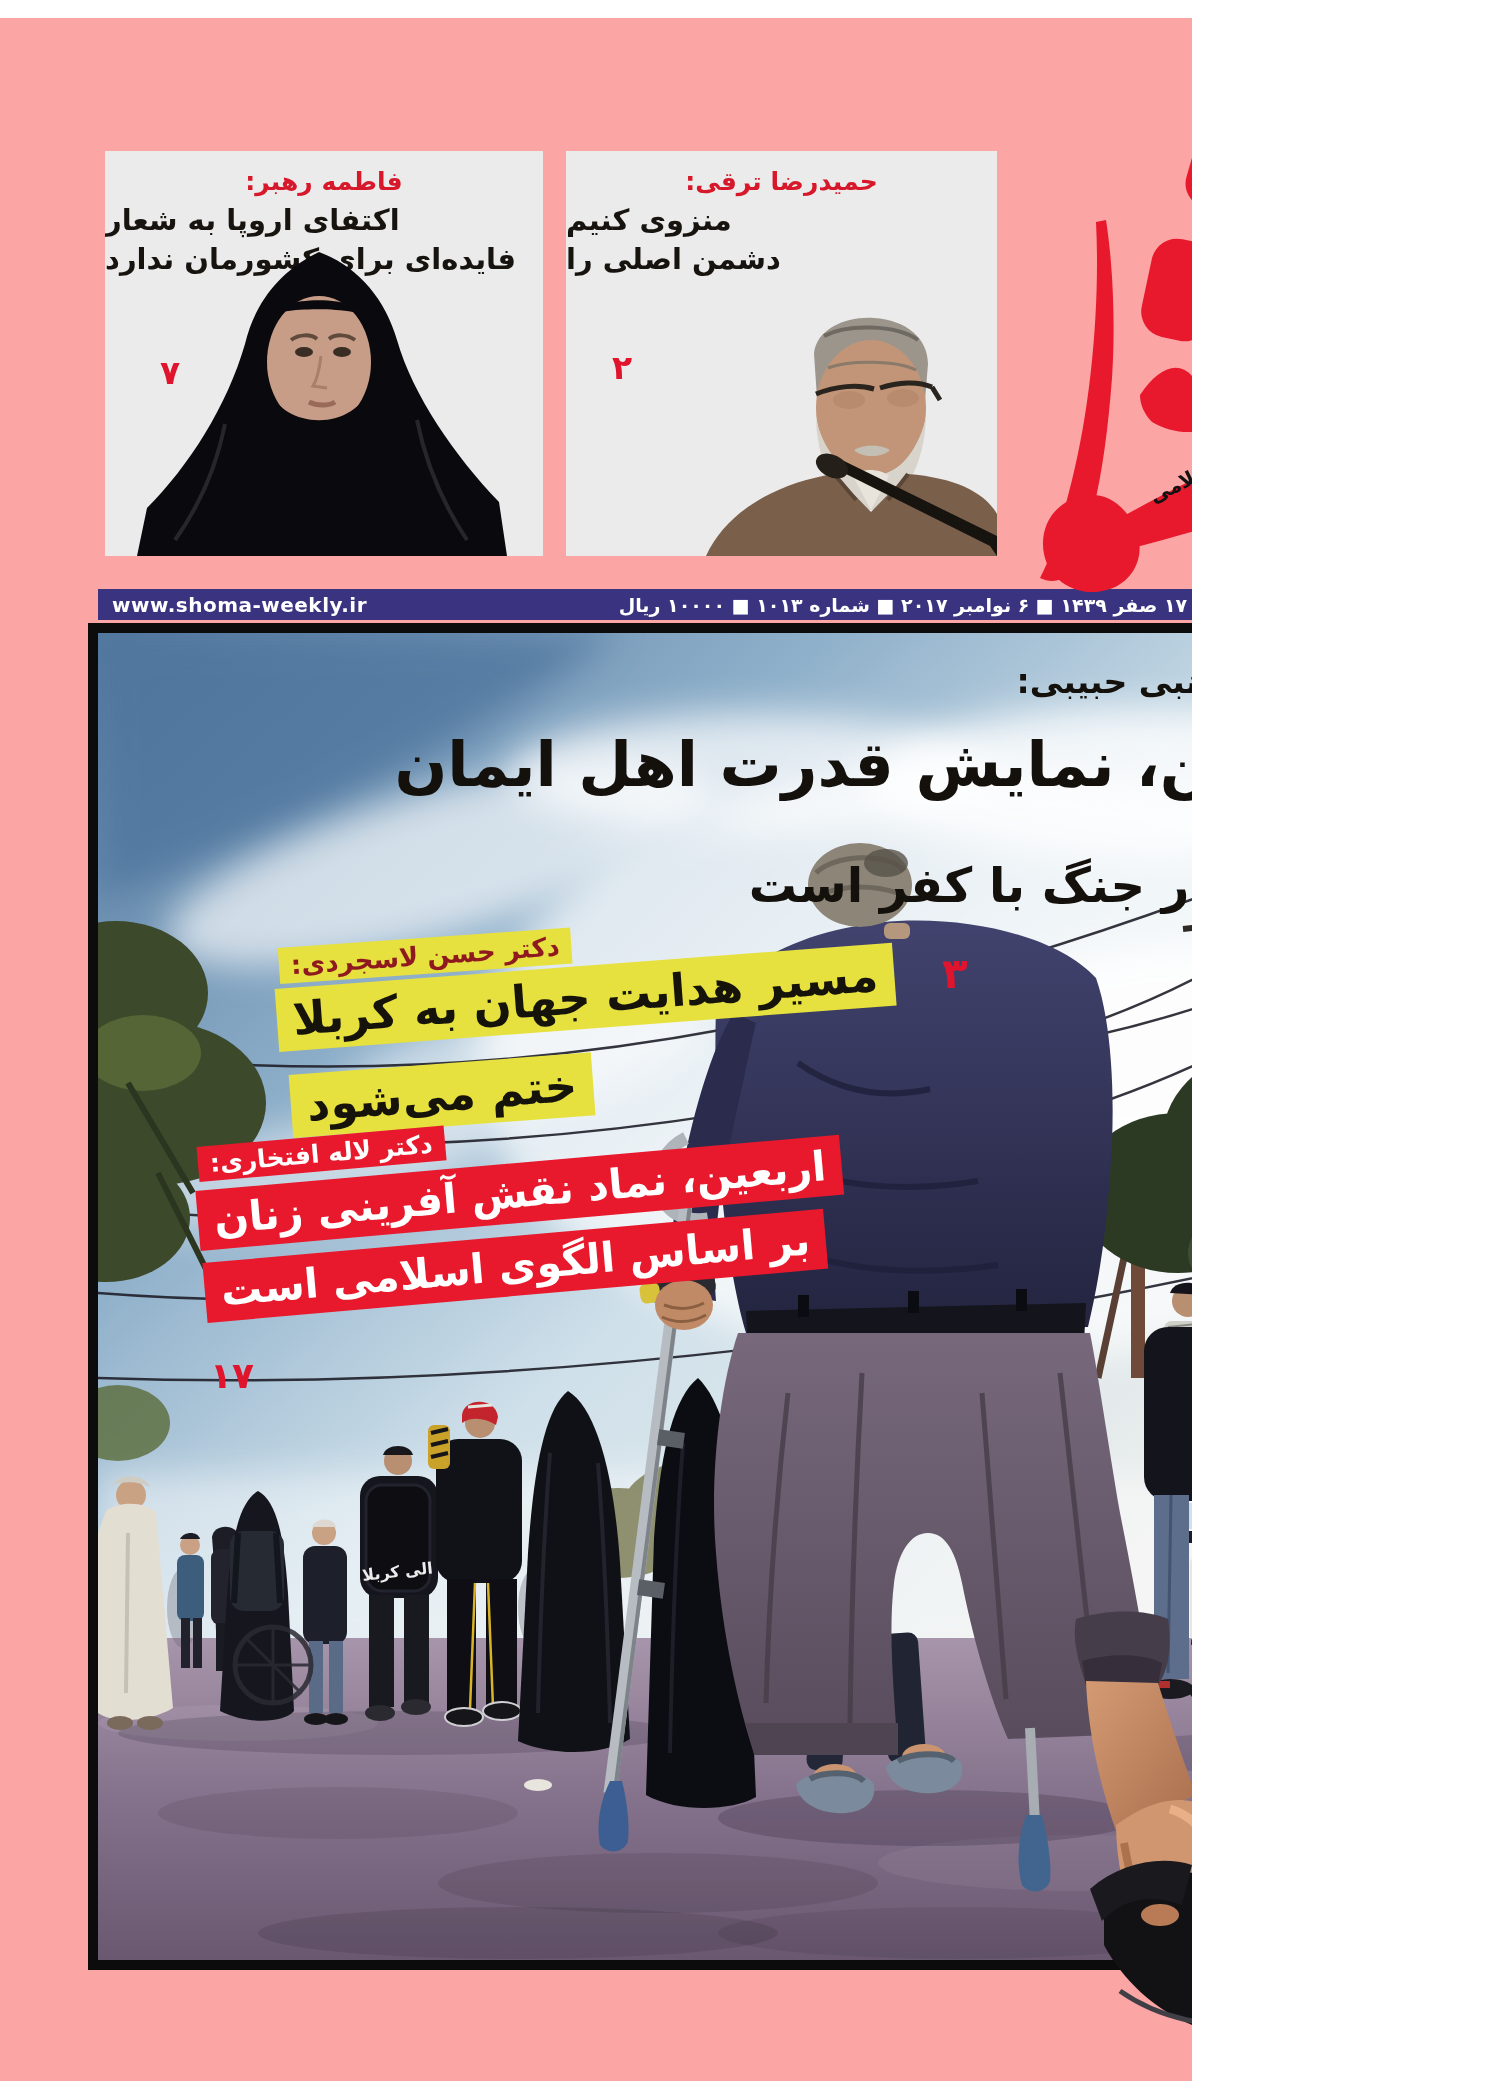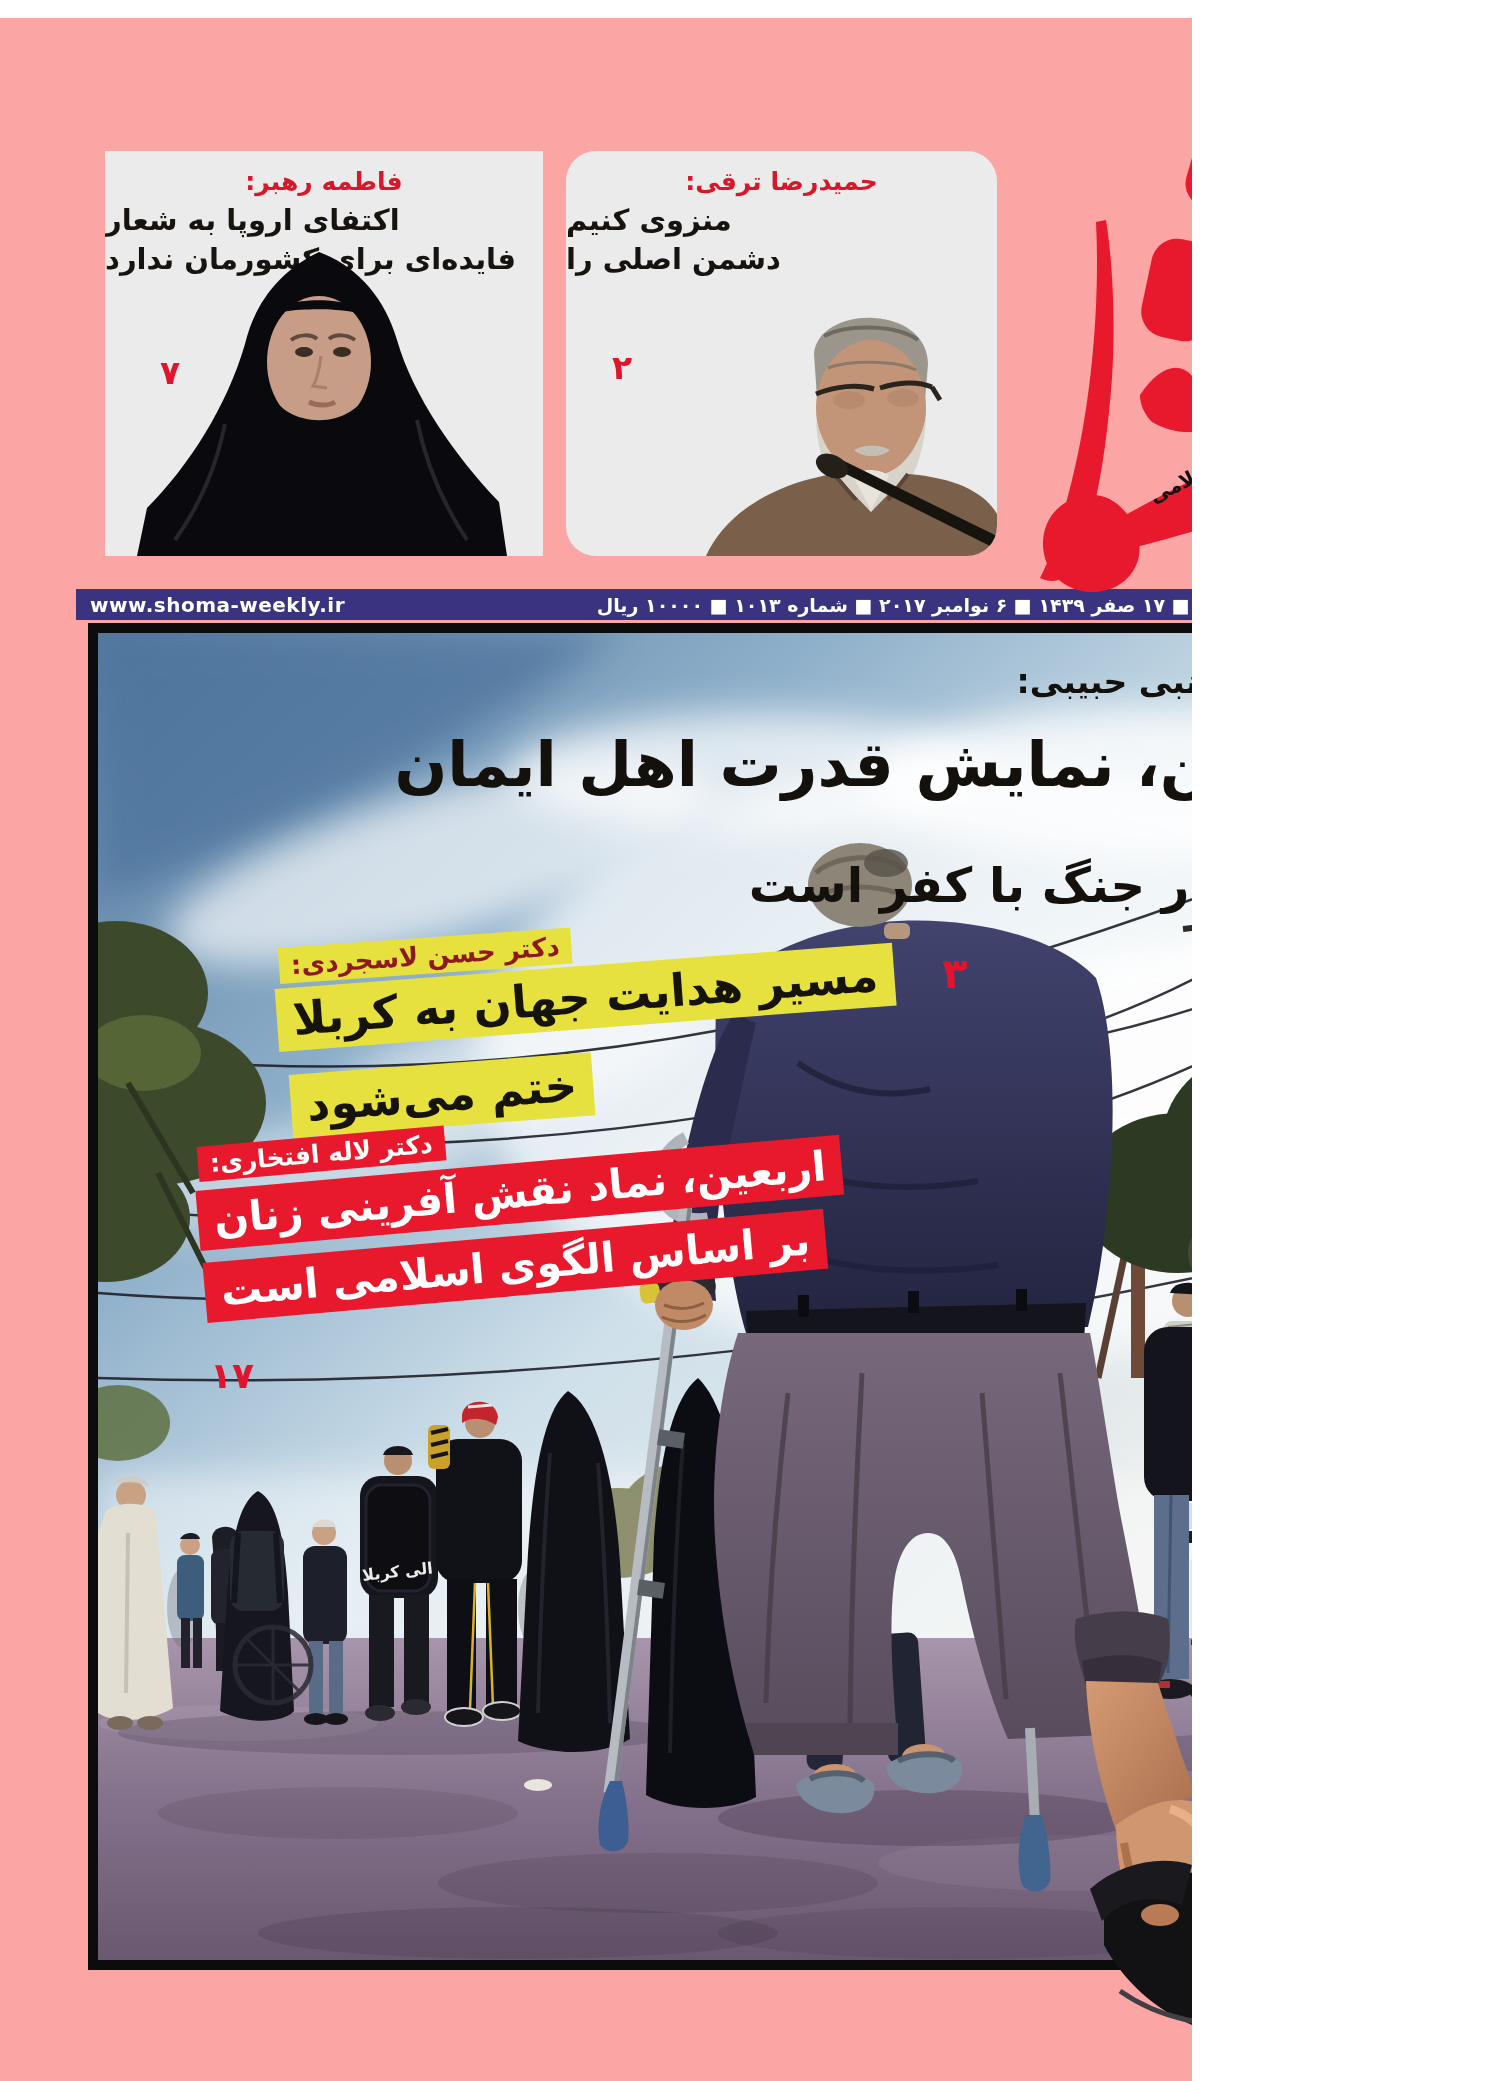--- a/index.html
+++ b/index.html
@@ -1,35 +1,35 @@
 <!DOCTYPE html>
 <html lang="fa"><head>
 <meta charset="utf-8">
 <style>
   html,body{margin:0;padding:0;background:#fff;}
   .page{position:relative;width:1192px;height:2081px;background:#fca5a5;overflow:hidden;
         font-family:"DejaVu Sans",sans-serif;margin-top:18px;}
   
   .teaser{position:absolute;top:133px;height:405px;background:#ebebeb;overflow:hidden;}
   .teaser-left{left:105px;width:438px;}
-  .teaser-mid{left:566px;width:431px;border-radius:30px;}
+  .teaser-mid{left:566px;width:431px;}
   .t-kicker{position:absolute;top:16px;left:0;right:0;text-align:center;direction:rtl;
             color:#d7182a;font-weight:bold;font-size:25px;}
   .t-head{position:absolute;top:50px;left:0;right:0;text-align:left;direction:rtl;
           color:#17130f;font-weight:bold;font-size:29px;line-height:39px;}
   .t-line{white-space:nowrap;}
   .t-num{position:absolute;color:#e0142d;font-weight:bold;font-size:33px;direction:rtl;}
   .teaser-photo{position:absolute;left:0;bottom:0;}
   
   .logo-svg{position:absolute;left:1000px;top:62px;z-index:3;}
   .logo-tagline{position:absolute;left:1156px;top:466px;z-index:4;direction:rtl;white-space:nowrap;
         color:#121212;font-weight:bold;font-size:20px;transform:rotate(-26deg);transform-origin:left bottom;}
   .sr{position:absolute;width:1px;height:1px;overflow:hidden;clip-path:inset(50%);}
   
-  .info-bar{position:absolute;left:76px;top:571px;width:1350px;height:31px;background:#3a3480;
+  .info-bar{position:absolute;left:98px;top:571px;width:1350px;height:31px;background:#3a3480;
             display:flex;align-items:center;justify-content:space-between;z-index:2;}
   .bar-url{color:#fff;font-weight:bold;font-size:20px;padding-left:14px;letter-spacing:.5px;}
   .bar-date{color:#fff;font-weight:bold;font-size:19px;padding-right:18px;direction:rtl;white-space:nowrap;}
   
   .photo-frame{position:absolute;left:88px;top:605px;width:1289px;height:1327px;
                border:10px solid #0c0c0c;background:#9db5cc;z-index:1;}
   .photo-frame svg{position:absolute;left:0;top:0;}
   .ov{position:absolute;direction:rtl;white-space:nowrap;font-weight:bold;}
   .main-kicker{right:92px;top:29px;font-size:33px;color:#14100c;}
   .main-l1{right:31px;top:95px;font-size:62px;color:#14100c;}

